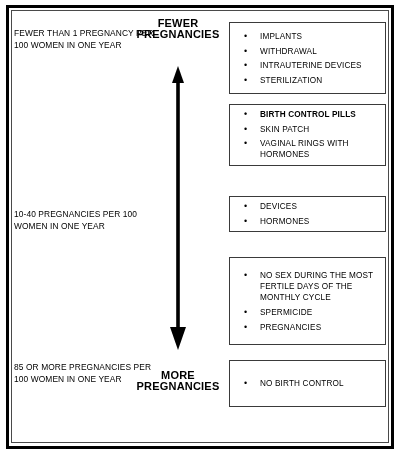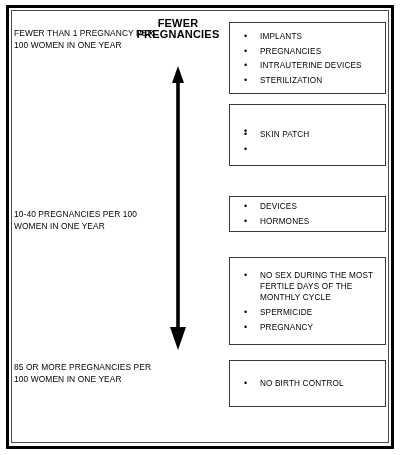--- a/index.html
+++ b/index.html
@@ -137,84 +137,87 @@
   <div class="eff-label l3">85 OR MORE PREGNANCIES PER 100 WOMEN IN ONE YEAR</div>
 
   <div class="arrow-caption top">FEWER PREGNANCIES</div>
 
   <svg class="arrow" viewBox="0 0 46 284" preserveAspectRatio="none">
     <polygon points="23,0 17,17 29,17" fill="#000000"></polygon>
     <rect x="21.2" y="14" width="3.6" height="256" fill="#000000"></rect>
     <polygon points="23,284 15,261 31,261" fill="#000000"></polygon>
   </svg>
 
+  <div class="arrow-caption bottom">MORE PREGNANCIES</div>
 
   <div class="method-box b1">
     <ul class="method-list">
       <li class="method-item">
         <span class="bullet">•</span>
         <span>IMPLANTS</span>
       </li>
       <li class="method-item">
         <span class="bullet">•</span>
+        <span>WITHDRAWAL</span>
+      </li>
+      <li class="method-item">
+        <span class="bullet">•</span>
+        <span>INTRAUTERINE DEVICES</span>
+      </li>
+      <li class="method-item">
+        <span class="bullet">•</span>
+        <span>STERILIZATION</span>
+      </li>
+    </ul>
+  </div>
+
+  <div class="method-box b2">
+    <ul class="method-list">
+      <li class="method-item bold">
+        <span class="bullet">•</span>
+        <span>BIRTH CONTROL PILLS</span>
+      </li>
+      <li class="method-item">
+        <span class="bullet">•</span>
+        <span>SKIN PATCH</span>
+      </li>
+      <li class="method-item">
+        <span class="bullet">•</span>
+        <span>VAGINAL RINGS WITH HORMONES</span>
+      </li>
+    </ul>
+  </div>
+
+  <div class="method-box b3">
+    <ul class="method-list">
+      <li class="method-item">
+        <span class="bullet">•</span>
+        <span>DEVICES</span>
+      </li>
+      <li class="method-item">
+        <span class="bullet">•</span>
+        <span>HORMONES</span>
+      </li>
+    </ul>
+  </div>
+
+  <div class="method-box b4">
+    <ul class="method-list">
+      <li class="method-item">
+        <span class="bullet">•</span>
+        <span>NO SEX DURING THE MOST FERTILE DAYS OF THE MONTHLY CYCLE</span>
+      </li>
+      <li class="method-item">
+        <span class="bullet">•</span>
+        <span>SPERMICIDE</span>
+      </li>
+      <li class="method-item">
+        <span class="bullet">•</span>
         <span>PREGNANCIES</span>
       </li>
-      <li class="method-item">
-        <span class="bullet">•</span>
-        <span>INTRAUTERINE DEVICES</span>
-      </li>
-      <li class="method-item">
-        <span class="bullet">•</span>
-        <span>STERILIZATION</span>
-      </li>
-    </ul>
-  </div>
-
-  <div class="method-box b2">
-    <ul class="method-list">
-      <li class="method-item bold">
-        <span class="bullet">•</span>
-      </li>
-      <li class="method-item">
-        <span class="bullet">•</span>
-        <span>SKIN PATCH</span>
-      </li>
-      <li class="method-item">
-        <span class="bullet">•</span>
-      </li>
-    </ul>
-  </div>
-
-  <div class="method-box b3">
-    <ul class="method-list">
-      <li class="method-item">
-        <span class="bullet">•</span>
-        <span>DEVICES</span>
-      </li>
-      <li class="method-item">
-        <span class="bullet">•</span>
-        <span>HORMONES</span>
-      </li>
-    </ul>
-  </div>
-
-  <div class="method-box b4">
-    <ul class="method-list">
-      <li class="method-item">
-        <span class="bullet">•</span>
-        <span>NO SEX DURING THE MOST FERTILE DAYS OF THE MONTHLY CYCLE</span>
-      </li>
-      <li class="method-item">
-        <span class="bullet">•</span>
-        <span>SPERMICIDE</span>
-      </li>
-      <li class="method-item">
-        <span class="bullet">•</span>
-        <span>PREGNANCY</span>
-      </li>
     </ul>
   </div>
 
   <div class="method-box b5">
     <ul class="method-list">
       <li class="method-item">
         <span class="bullet">•</span>
         <span>NO BIRTH CONTROL</span>
       </li>
     </ul>

